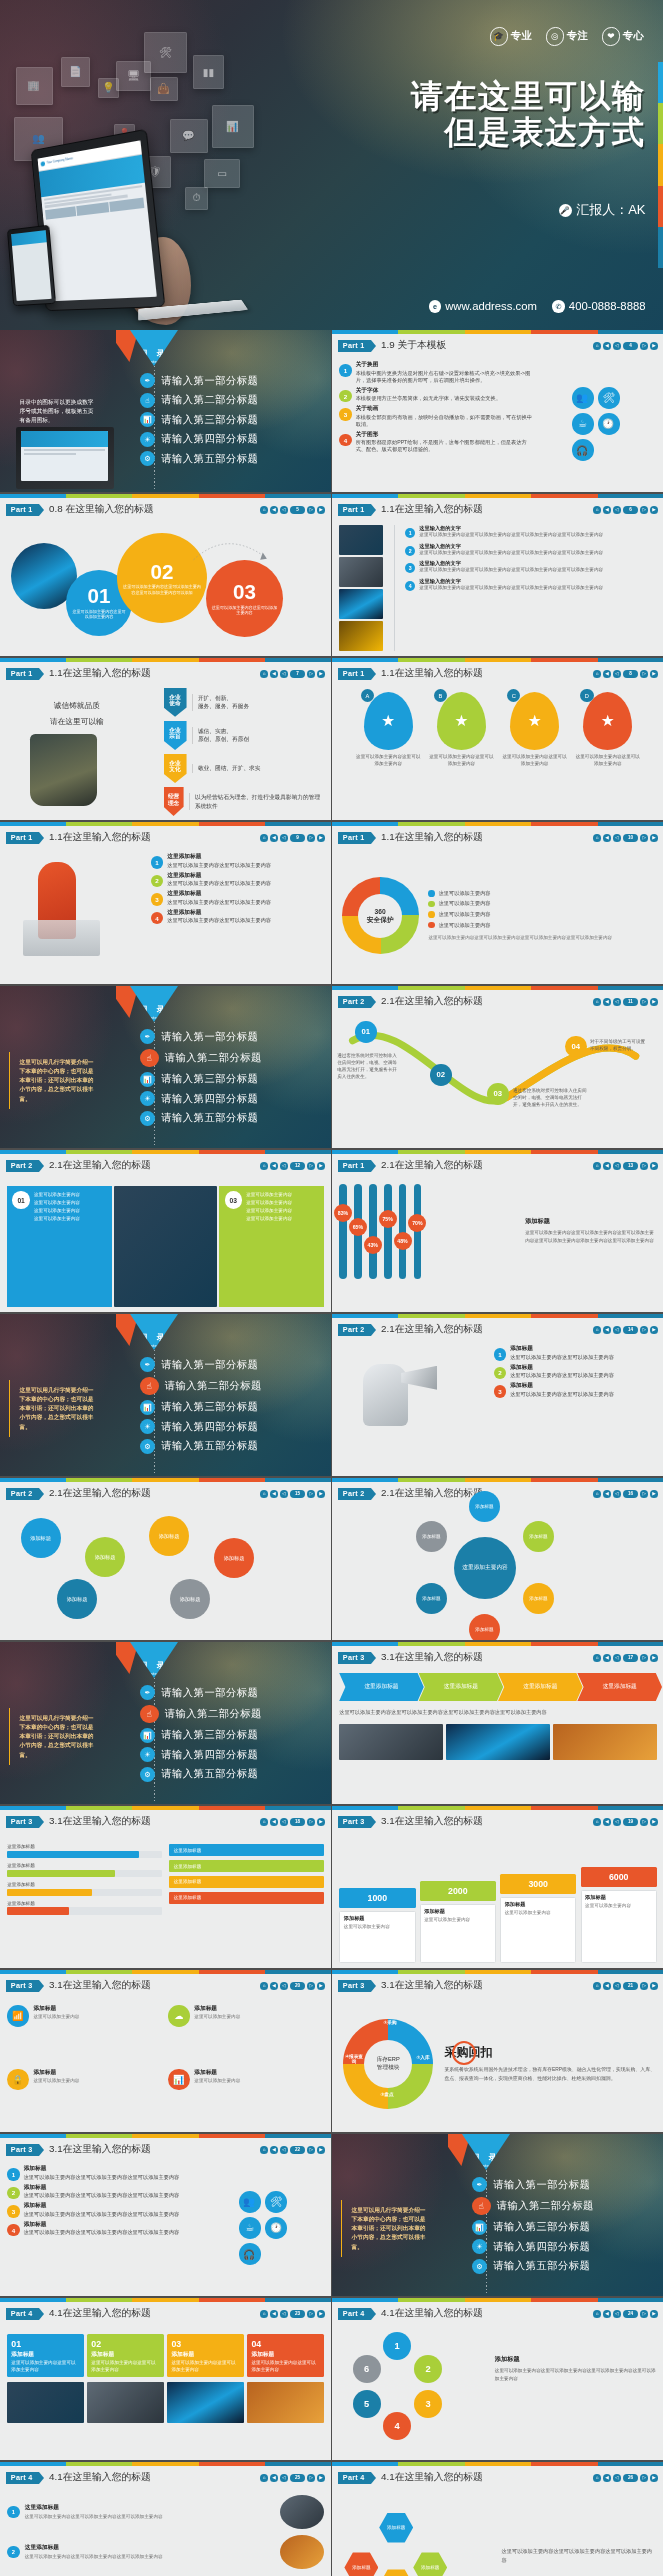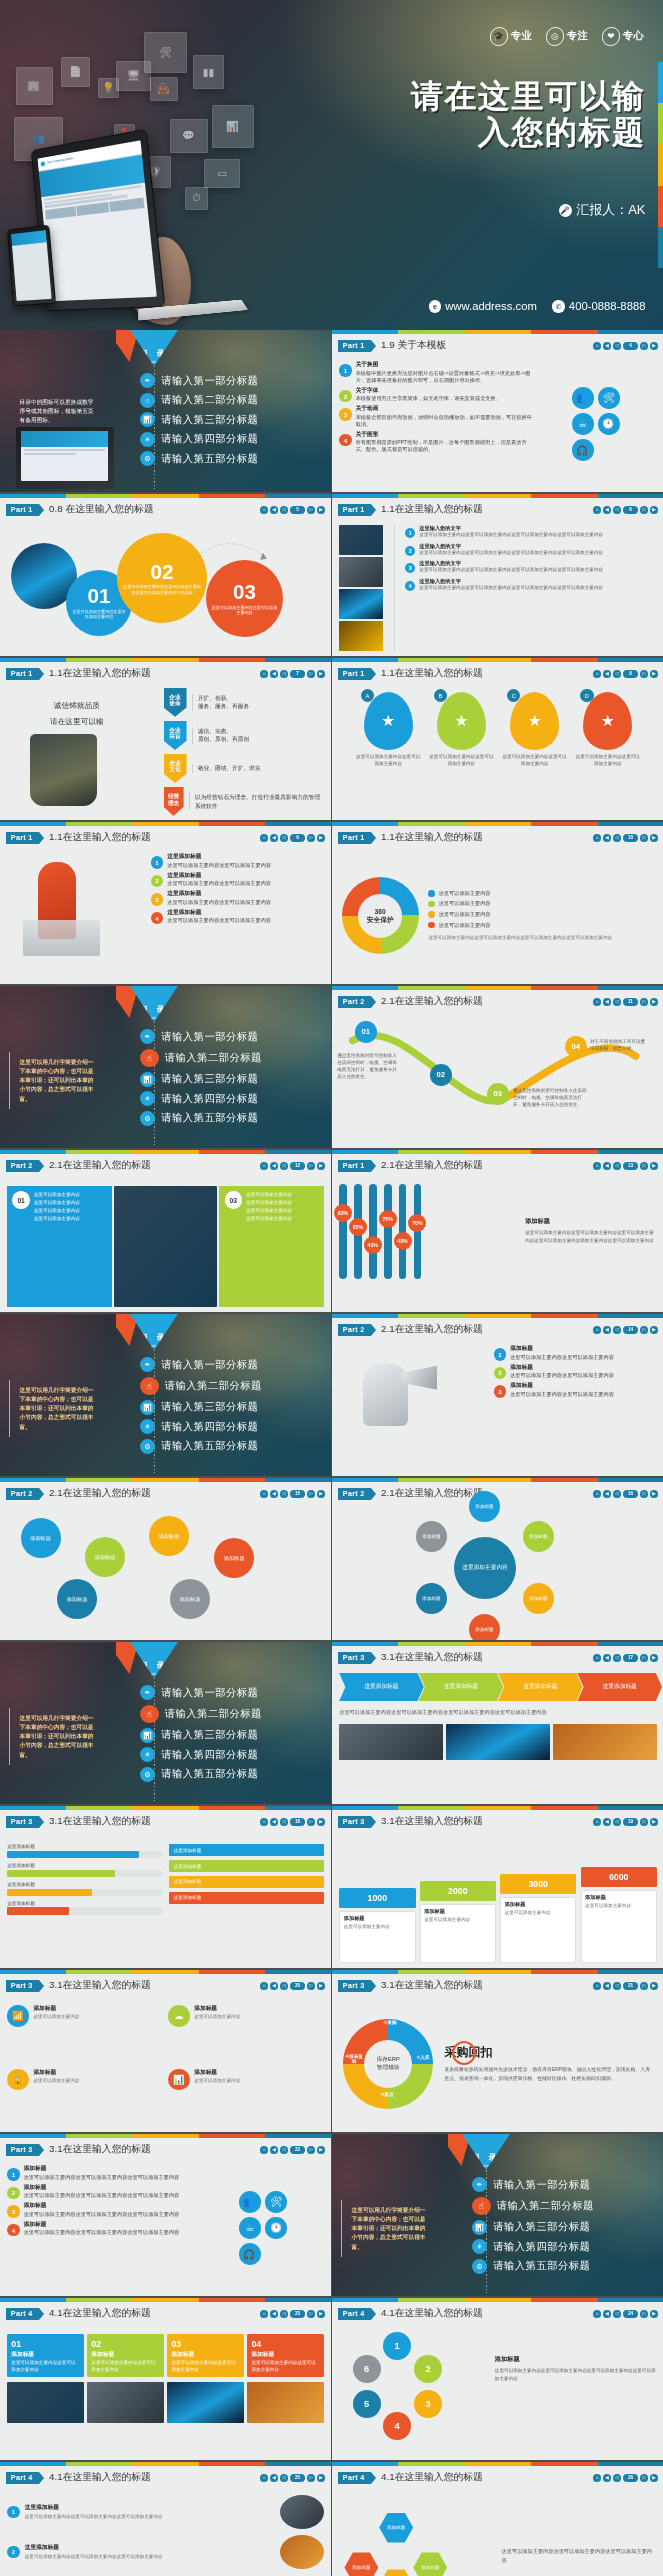--- a/index.html
+++ b/index.html
@@ -328,21 +328,21 @@
         <span class="badge-txt">专注</span>
       </div>
       <div class="badge">
         <span class="badge-ring">❤</span>
         <span class="badge-txt">专心</span>
       </div>
     </div>
 
     <div class="cover-title">
       <div>请在这里可以输</div>
-      <div>入您的标题</div>
+      <div>但是表达方式</div>
     </div>
 
     <div class="cover-author">
       <span class="mic-ico">🎤</span>
       <span>汇报人：AK</span>
     </div>
 
     <div class="cover-contact">
       <span class="cc-item">
         <span class="cc-ico">e</span>

